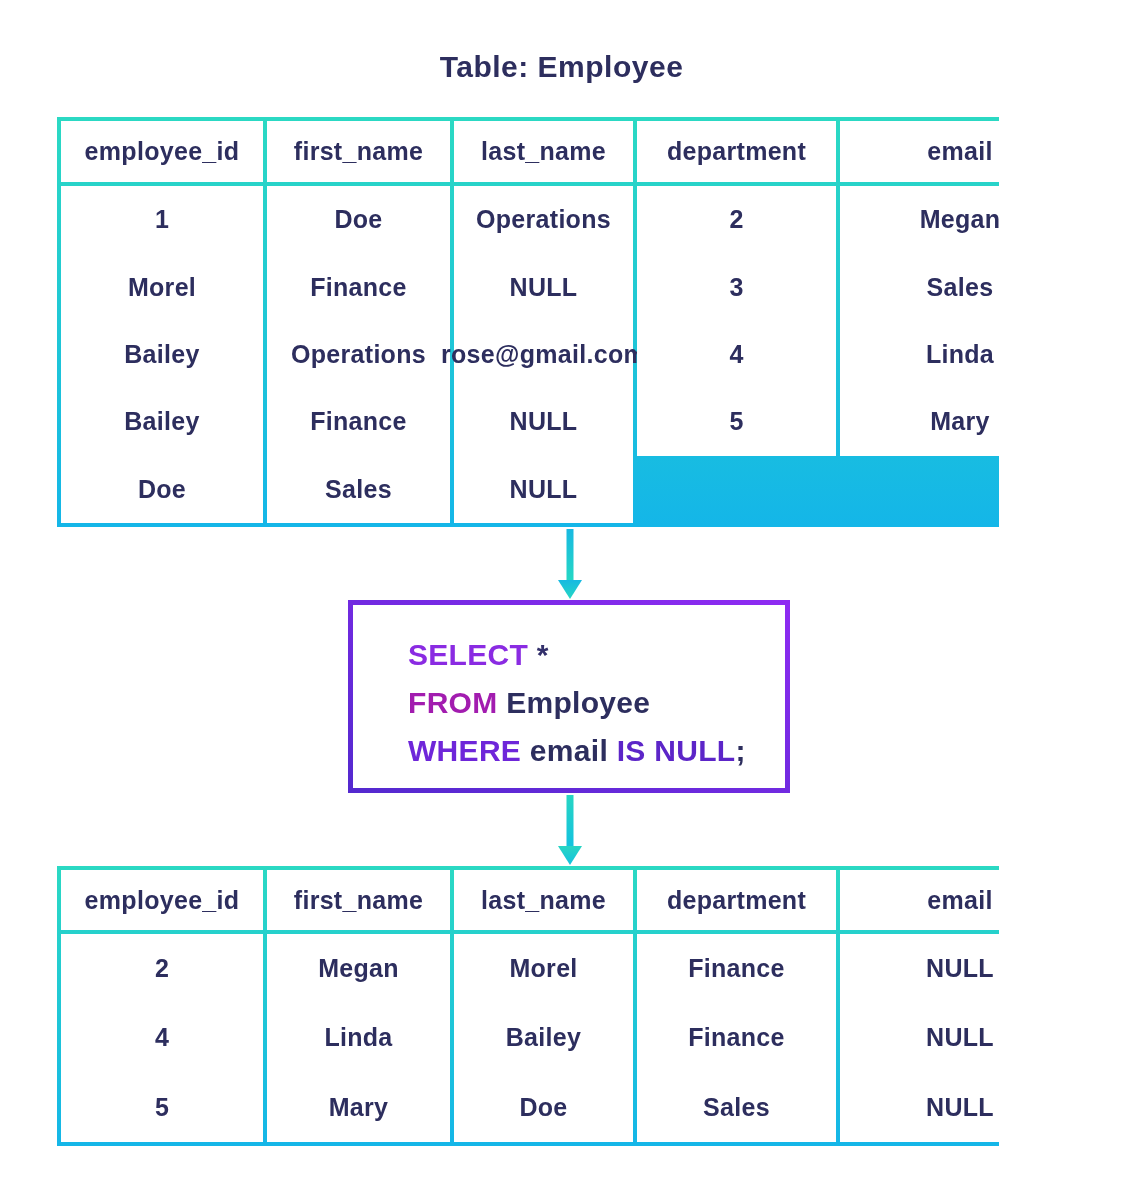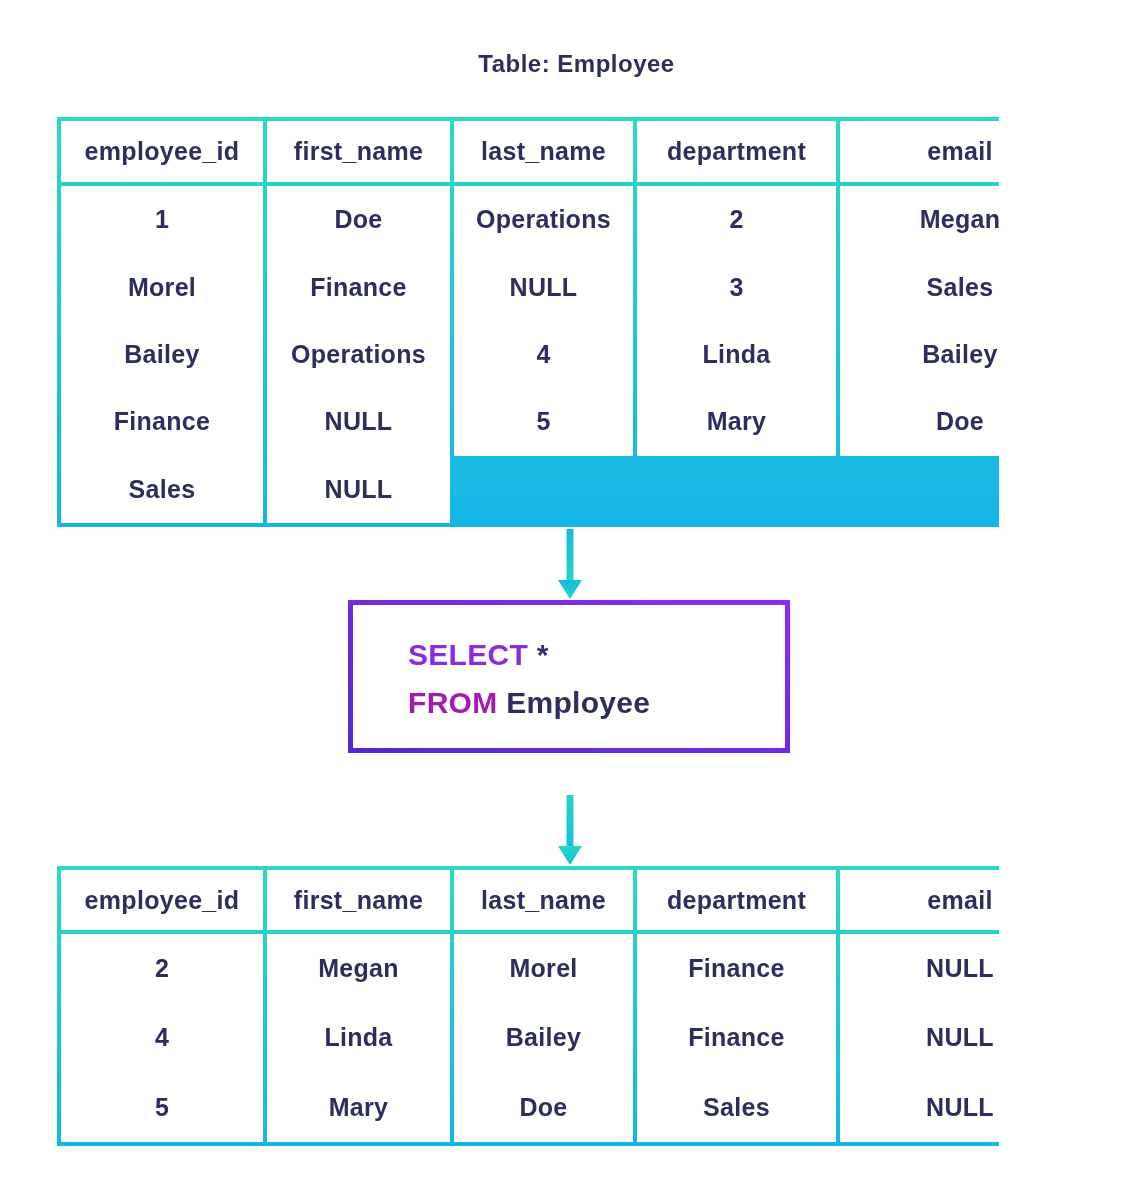--- a/index.html
+++ b/index.html
@@ -13,23 +13,23 @@
   html, body { background: #ffffff; }
   body {
     width: 1141px; height: 1200px;
     position: relative; overflow: hidden;
     font-family: "Liberation Sans", sans-serif;
     font-weight: 700;
     color: var(--navy);
   }
   .diagram-title {
     position: absolute;
-    left: 63px; top: 50px; width: 1027px;
+    left: 48px; top: 50px; width: 1027px;
     text-align: center;
-    font-size: 24px;
+    font-size: 30px;
     letter-spacing: 0.5px;
     color: var(--navy);
   }
   .tbl {
     position: absolute;
     left: 57px; width: 942px;
     display: grid;
     grid-template-columns: 202px 183px 179px 199px 240px;
     column-gap: 4px;
     padding: 4px;
@@ -50,21 +50,21 @@
     color: var(--navy);
     letter-spacing: 0.3px;
   }
   .sep { grid-column: 1 / -1; }
   .arrow { position: absolute; }
   #arrow-1 { left: 557px; top: 529px; }
   #arrow-2 { left: 557px; top: 795px; }
   #sql-box {
     position: absolute;
     left: 348px; top: 600px;
-    width: 442px; height: 153px;
+    width: 442px; height: 193px;
     border: 5px solid #7a2be0;
     border-image: linear-gradient(to top right, var(--box-border-start), var(--box-border-end)) 1;
     padding: 26px 0 0 55px;
   }
   .sql-line {
     font-size: 30px;
     line-height: 48px;
     white-space: pre;
     letter-spacing: 0.3px;
   }
@@ -86,20 +86,21 @@
     <div class="cell">Operations</div>
     <div class="cell">2</div>
     <div class="cell">Megan</div>
     <div class="cell">Morel</div>
     <div class="cell">Finance</div>
     <div class="cell">NULL</div>
     <div class="cell">3</div>
     <div class="cell">Sales</div>
     <div class="cell">Bailey</div>
     <div class="cell">Operations</div>
+    <div class="cell">rose@gmail.com</div>
     <div class="cell">4</div>
     <div class="cell">Linda</div>
     <div class="cell">Bailey</div>
     <div class="cell">Finance</div>
     <div class="cell">NULL</div>
     <div class="cell">5</div>
     <div class="cell">Mary</div>
     <div class="cell">Doe</div>
     <div class="cell">Sales</div>
     <div class="cell">NULL</div>
@@ -112,20 +113,21 @@
       <stop offset="1" stop-color="#25d8c3"></stop>
     </linearGradient>
   </defs>
   <rect x="9.5" y="0" width="7" height="53" fill="url(#g-arrow1)"></rect>
   <polygon points="1,51 25,51 13,70" fill="url(#g-arrow1)"></polygon>
 </svg>
 
 <div id="sql-box">
     <div class="sql-line"><span style="color: rgb(138, 43, 226);">SELECT </span><span style="color: rgb(51, 48, 107);">*</span></div>
     <div class="sql-line"><span style="color: #a21caf;">FROM </span><span style="color: rgb(45, 46, 94); text-align: right;">Employee</span></div>
+    <div class="sql-line"><span style="color: rgb(110, 38, 217);">WHERE </span><span style="color: rgb(45, 46, 94);">email </span><span style="color: rgb(92, 37, 200);">IS NULL</span><span style="color: rgb(45, 46, 94);">;</span></div>
   </div>
 
 <svg id="arrow-2" class="arrow" width="26" height="70" viewBox="0 0 26 70">
   <defs>
     <linearGradient id="g-arrow2" x1="0" y1="0" x2="0" y2="1">
       <stop offset="0" stop-color="#27d5c3"></stop>
       <stop offset="1" stop-color="#12c1e0"></stop>
     </linearGradient>
   </defs>
   <rect x="9.5" y="0" width="7" height="53" fill="url(#g-arrow2)"></rect>

